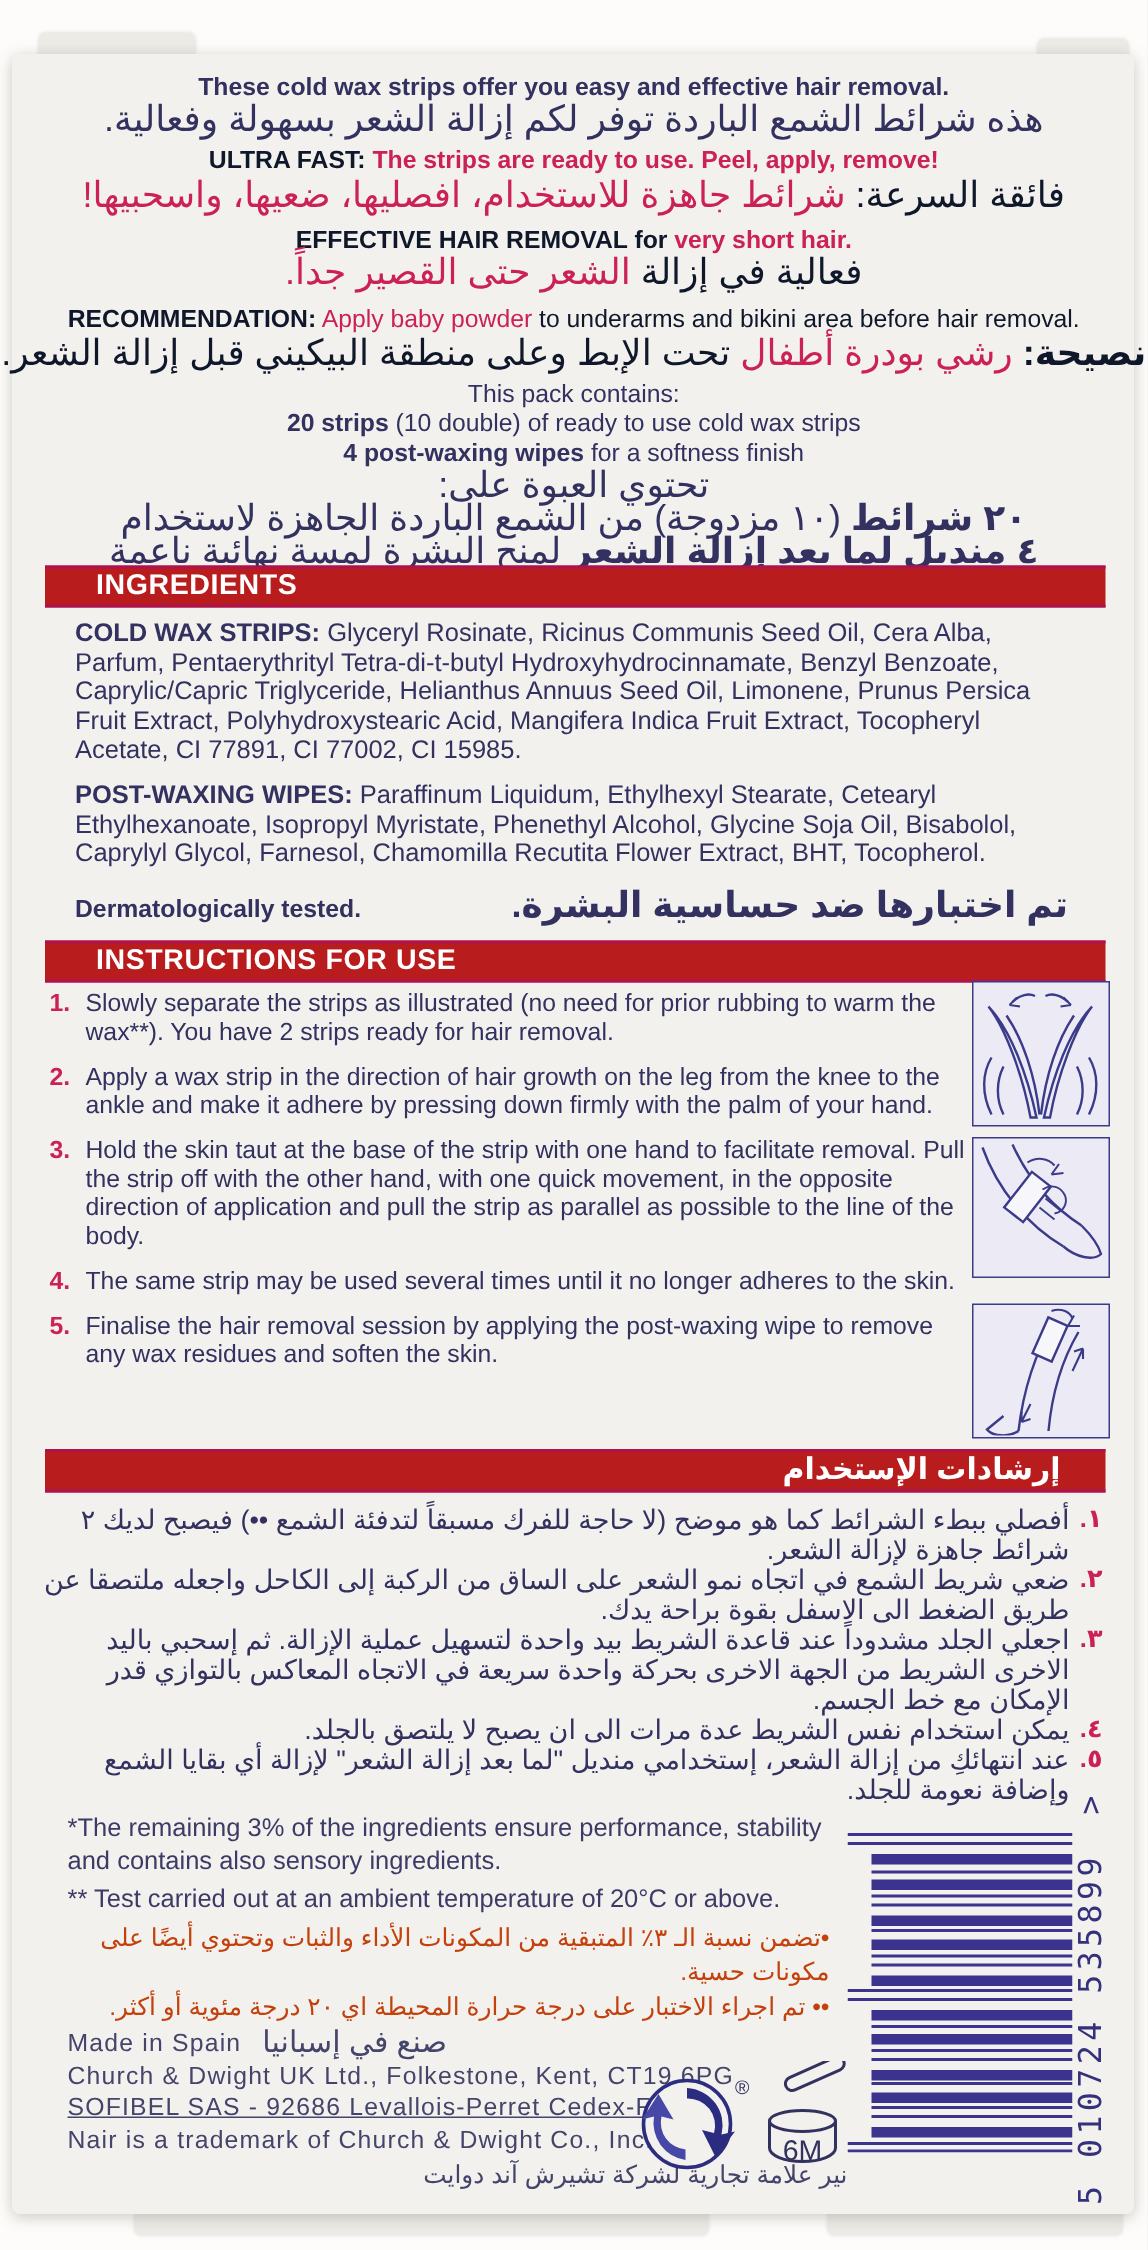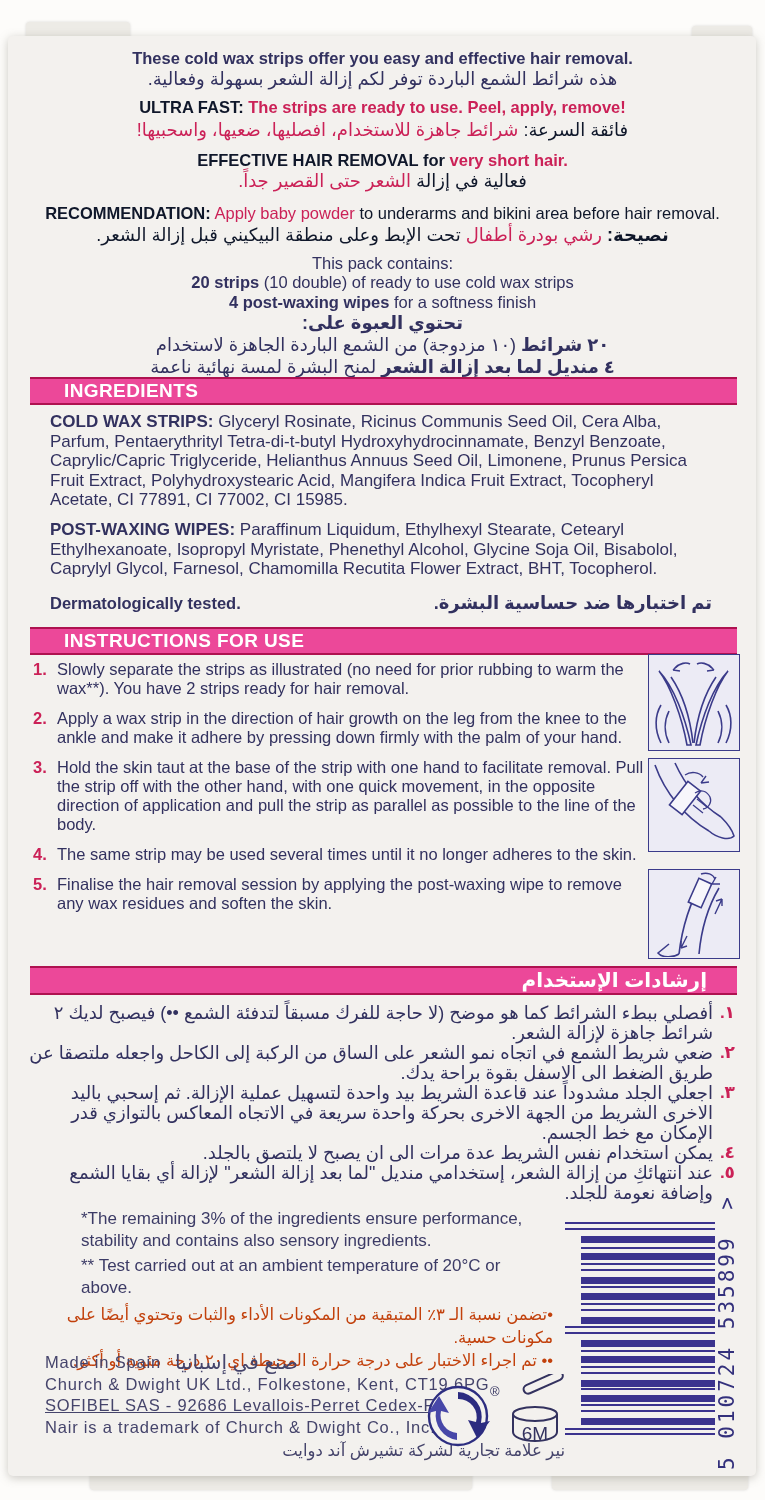--- a/index.html
+++ b/index.html
@@ -12,43 +12,43 @@
   }
   .tab{position:absolute;z-index:0;background:#edebe6;border-radius:4px;box-shadow:0 0 3px rgba(0,0,0,.15);}
   .box{
     position:absolute;z-index:1;left:8px;top:36px;width:748px;height:1440px;
     background:#f3f1ee;border-radius:5px;
     box-shadow:0 2px 10px rgba(110,105,95,.35);
   }
   .content{position:absolute;inset:0;z-index:2;}
   .cline{position:absolute;left:0;width:765px;text-align:center;}
   .en{font-size:16.5px;line-height:20px;}
-  .ar{font-size:18px;line-height:23px;direction:rtl;}
+  .ar{font-size:24px;line-height:23px;direction:rtl;}
   .pink{color:#cb2157;}
   .navy{color:#0f172a;}
   b{font-weight:bold;}
   .banner{
-    position:absolute;left:30px;width:707px;background:#ec4899;
+    position:absolute;left:30px;width:707px;background:#b91c1c;
     border-top:2px solid #ae1250;border-bottom:2px solid #ae1250;
     color:#ffffff;font-weight:bold;
   }
   .banner.en-b{font-size:19px;line-height:24px;padding-left:34px;letter-spacing:.4px;}
   .banner.ar-b{font-size:20px;line-height:25px;padding-right:30px;text-align:right;direction:rtl;}
   .para{position:absolute;left:50px;width:662px;font-size:17px;line-height:19.5px;}
   .derm-row{position:absolute;left:50px;width:662px;display:flex;justify-content:space-between;align-items:baseline;font-weight:bold;}
   .steps{position:absolute;left:33px;top:660px;width:614px;}
   .step{display:flex;margin-bottom:11px;font-size:16.5px;line-height:19px;}
   .step-num{color:#cb2157;font-weight:bold;width:24px;flex:0 0 24px;}
   .illus{position:absolute;left:648px;width:92px;background:#ecebf5;border:1.5px solid #3b3b8a;}
   .illus svg{display:block;}
   .ar-steps{position:absolute;right:30px;top:1003px;width:706px;direction:rtl;}
   .ar-step{display:flex;font-size:18px;line-height:20px;margin-bottom:0px;text-align:right;}
   .ar-step .step-num{width:22px;flex:0 0 22px;font-size:17px;}
   .footnotes{position:absolute;left:45px;top:1208px;width:508px;}
-  .fn-en{font-size:17px;line-height:22px;color:#3c3b66;margin-left:36px;}
+  .fn-en{font-size:17px;line-height:22px;color:#3c3b66;}
   .fn-ar{font-size:16.5px;line-height:23px;direction:rtl;text-align:right;color:#c2410c;}
   .footer{position:absolute;left:45px;top:1352px;width:520px;color:#45446b;letter-spacing:.8px;}
   .footer .f-line{font-size:16.5px;line-height:21.5px;}
   .made-row{display:flex;align-items:flex-end;gap:14px;}
   .made-ar{font-size:20px;letter-spacing:0;direction:rtl;}
   .sofibel{text-decoration:underline;}
   .tm-ar{font-size:19px;letter-spacing:0;direction:rtl;margin-top:2px;}
   .greendot{position:absolute;left:426px;top:1382px;}
   .pao{position:absolute;left:502px;top:1374px;}
   .barcode{position:absolute;left:565px;top:1222px;}
@@ -103,21 +103,21 @@
     <b class="navy">نصيحة:</b>
     <span class="pink">رشي بودرة أطفال</span>
     <span class="navy">تحت الإبط وعلى منطقة البيكيني قبل إزالة الشعر.</span>
   </div>
   <div class="cline en" style="top:272px;">
     <b>20 strips</b><span> (10 double) of ready to use cold wax strips</span>
   </div>
   <div class="cline en" style="top:292px;">
     <b>4 post-waxing wipes</b><span> for a softness finish</span>
   </div>
-  <div class="cline ar" style="top:312px;font-weight:bold;">تحتوي العبوة على:</div>
+  <div class="cline ar" style="top:312px;">تحتوي العبوة على:</div>
   <div class="cline ar" style="top:334px;">
     <b>٢٠ شرائط</b><span> (١٠ مزدوجة) من الشمع الباردة الجاهزة لاستخدام</span>
   </div>
   <div class="cline ar" style="top:356px;">
     <b>٤ منديل لما بعد إزالة الشعر</b><span> لمنح البشرة لمسة نهائية ناعمة</span>
   </div>
 
   <div class="banner en-b" style="top:377px;">INGREDIENTS</div>
 
   <div class="para" style="top:412px;">

